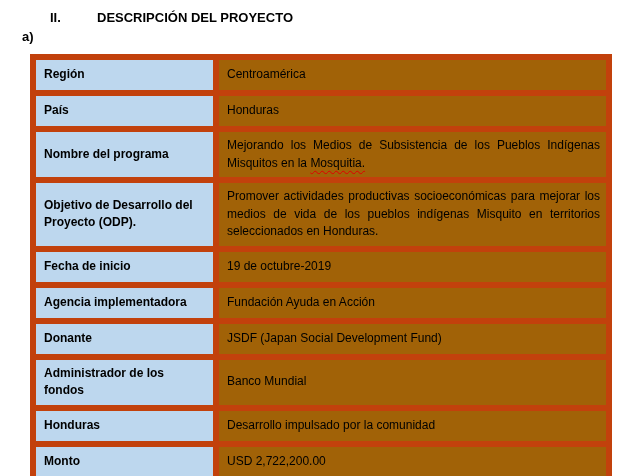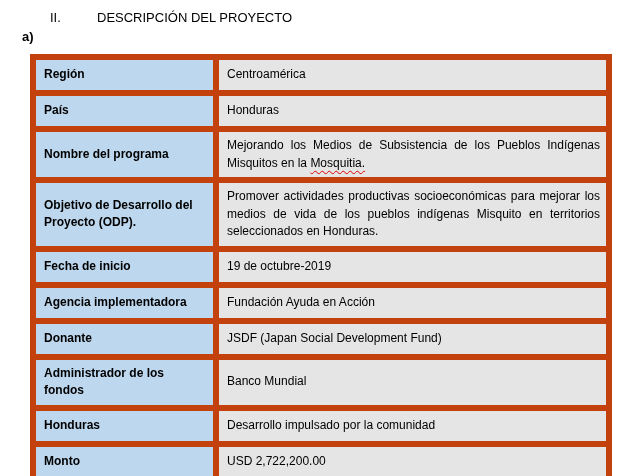--- a/index.html
+++ b/index.html
@@ -10,21 +10,21 @@
     color: #000000;
     overflow: hidden;
   }
   .page { position: relative; width: 622px; height: 476px; }
 
   
   .heading-row {
     display: flex;
     margin: 10px 0 0 50px;
     font-size: 13px;
-    font-weight: normal;
+    font-weight: bold;
     line-height: 16px;
   }
   .heading-row .num { width: 47px; flex: 0 0 47px; }
   .subheading-row {
     display: flex;
     margin: 3px 0 0 22px;
     font-size: 13px;
     font-weight: bold;
     line-height: 16px;
   }
@@ -43,21 +43,21 @@
     vertical-align: middle;
     font-size: 12px;
     line-height: 17.5px;
     padding: 5px 6px 5px 8px;
   }
   td.label-cell {
     width: 183px;
     background: #BDD7EE;
     font-weight: bold;
   }
-  td.value-cell { background: #e5e5e5; }
+  td.value-cell { background: #a16207; }
   td.value-cell.justify { text-align: justify; }
   tr.single td { height: 36px; }
   tr.double-label td { height: 52px; }
   tr.double-value td { height: 41px; }
 
   .squiggle {
     text-decoration: underline;
     text-decoration-style: wavy;
     text-decoration-color: #E00000;
     text-decoration-thickness: 1px;

